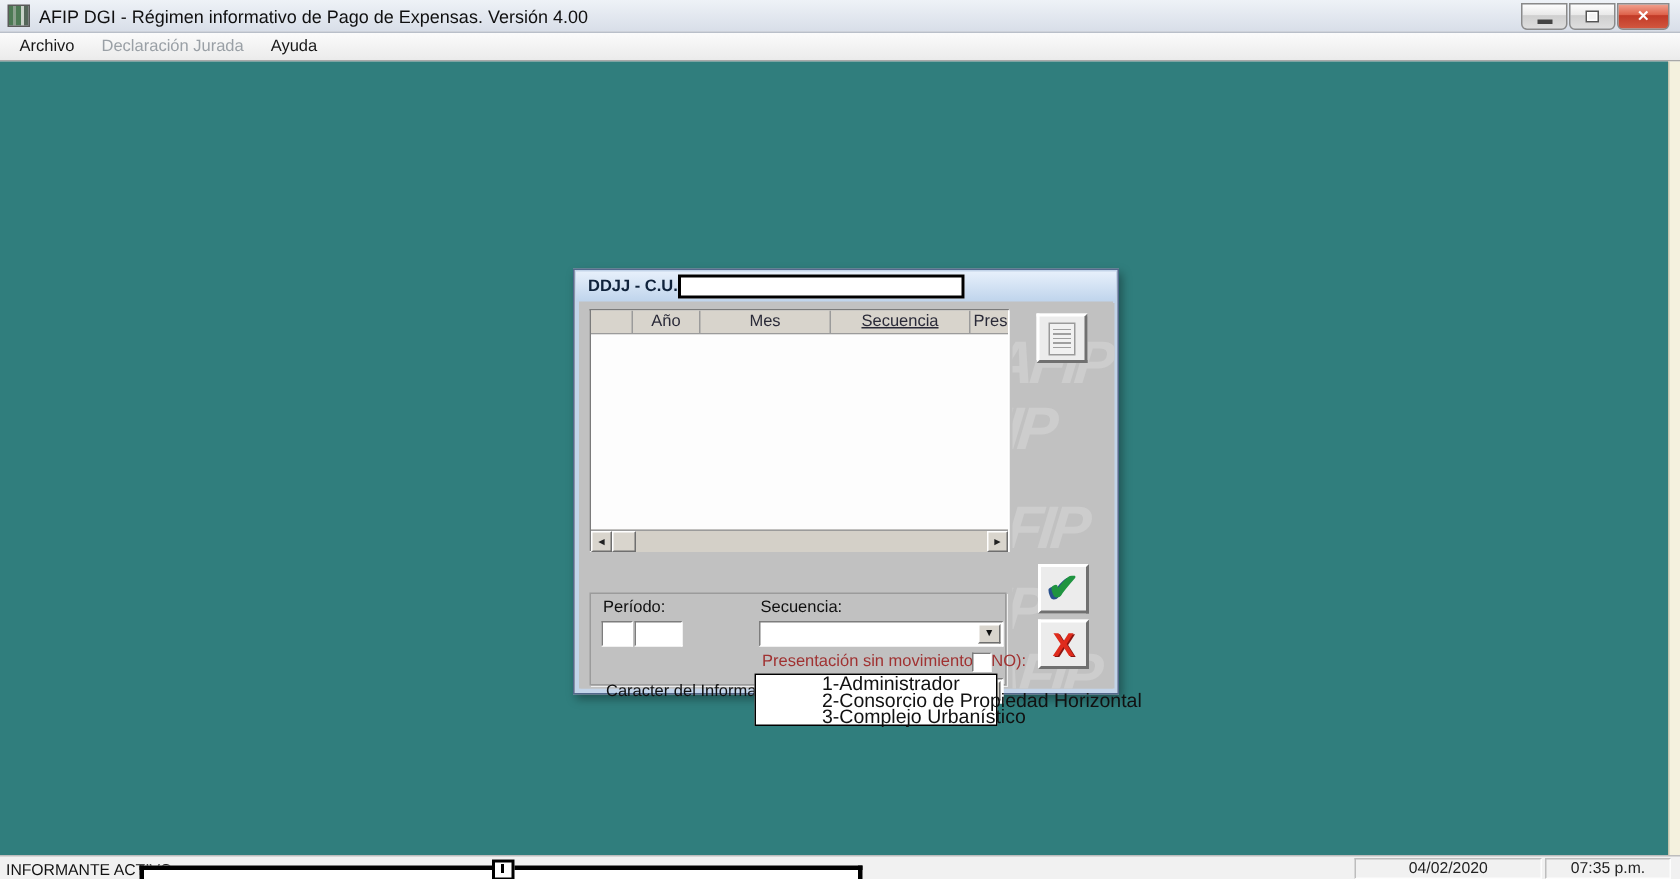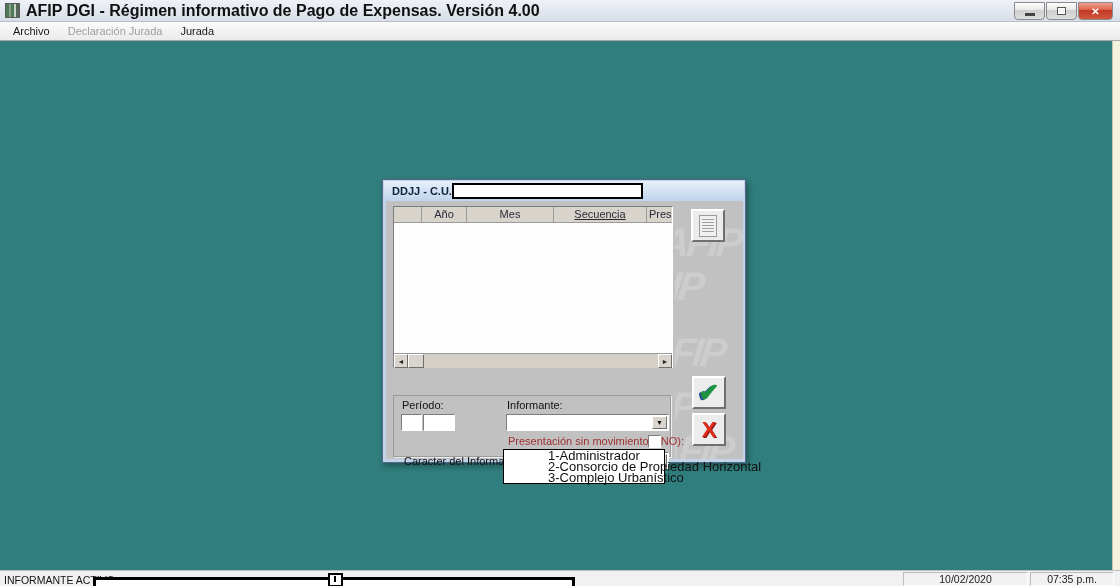--- a/index.html
+++ b/index.html
@@ -8,21 +8,21 @@
   .screen { position:relative; width:1120px; height:586px; background:#ececec; overflow:hidden; }
 
   
   .titlebar { position:absolute; left:0; top:0; width:1120px; height:22px;
     background:linear-gradient(#eef2f7,#d8dee8); border-bottom:1px solid #b9bfc9;
     display:flex; align-items:center; }
   .app-icon { width:15px; height:15px; margin:0 6px 0 5px;
     background:
       linear-gradient(90deg,#4d7a55 0 3px, #8aa08d 3px 5px, #4d7a55 5px 8px, #c9d2c9 8px 10px, #55675a 10px 15px);
     border:1px solid #5a5a5a; }
-  .main-title { font-size:16px; font-weight:700; color:#101010; }
+  .main-title { font-size:12px; font-weight:400; color:#101010; }
   .winbtns { position:absolute; right:7px; top:2px; display:flex; gap:1px; }
   .winbtn { width:31px; height:18px; border:1px solid #8a8a8a; border-radius:0 0 4px 4px;
     background:linear-gradient(#fdfdfd,#e8e8e8 45%,#cfcfcf 46%,#dedede); display:flex; align-items:center; justify-content:center;
     font-size:10px; color:#333; }
   .winbtn.close { width:35px; background:linear-gradient(#f0a08e,#dd5f47 45%,#c13a27 46%,#d2573f); color:#fff; font-weight:bold; }
   .restore-glyph { width:9px; height:8px; border:1px solid #555; background:#f4f4f4; box-shadow:inset 0 0 0 1px #fff; }
   .min-glyph { width:10px; height:3px; border-bottom:3px solid #444; margin-top:6px; }
 
   
   .menubar { position:absolute; left:0; top:22px; width:1120px; height:19px;
@@ -127,21 +127,21 @@
         </div>
       <div class="winbtn close">
           <span>✕</span>
         </div>
     </div>
   </div>
 
   <div class="menubar">
     <div class="menu-item">Archivo</div>
     <div class="menu-item disabled">Declaración Jurada</div>
-    <div class="menu-item">Jurada</div>
+    <div class="menu-item">Ayuda</div>
   </div>
 
   <div class="desktop"></div>
   <div class="right-strip"></div>
 
   <div class="dialog">
     <div class="dlg-titlebar">
       <span class="dlg-title">DDJJ - C.U.I.T.</span>
       <div class="redact dlg-cuit-redact"></div>
     </div>
@@ -172,21 +172,21 @@
           <div class="sb-btn">►</div>
         </div>
       </div>
 
       <div class="groupbox"></div>
 
       <div class="lbl" style="left:15px; top:197px;">Período:</div>
       <div class="sunken-field" style="left:14px; top:212px; width:21px; height:17px;"></div>
       <div class="sunken-field" style="left:36px; top:212px; width:32px; height:17px;"></div>
 
-      <div class="lbl" style="left:120px; top:197px;">Informante:</div>
+      <div class="lbl" style="left:120px; top:197px;">Secuencia:</div>
       <div class="combo" style="left:119px; top:212px; width:163px;">
         <div class="combo-arrow">▼</div>
       </div>
 
       <div class="lbl red-lbl" style="left:121px; top:233px;">Presentación sin movimientos  (NO):</div>
       <div class="checkbox" style="left:261px; top:233px;"></div>
 
       <div class="lbl" style="left:17px; top:253px;">Caracter del Informante:</div>
       <div class="combo" style="left:119px; top:250px; width:163px;">
         <div class="combo-arrow">▼</div>
@@ -209,17 +209,17 @@
       <div class="opt">1-Administrador</div>
       <div class="opt">2-Consorcio de Propiedad Horizontal</div>
       <div class="opt">3-Complejo Urbanístico</div>
     </div>
   </div>
 
   <div class="statusbar">
     <div class="sb-label">INFORMANTE ACTIVO:</div>
     <div class="redact informante-redact"></div>
     <div class="redact informante-tab"></div>
-    <div class="sb-cell cell-date">10/02/2020</div>
+    <div class="sb-cell cell-date">04/02/2020</div>
     <div class="sb-cell cell-time">07:35 p.m.</div>
   </div>
 
 </div>
 
 </body></html>

